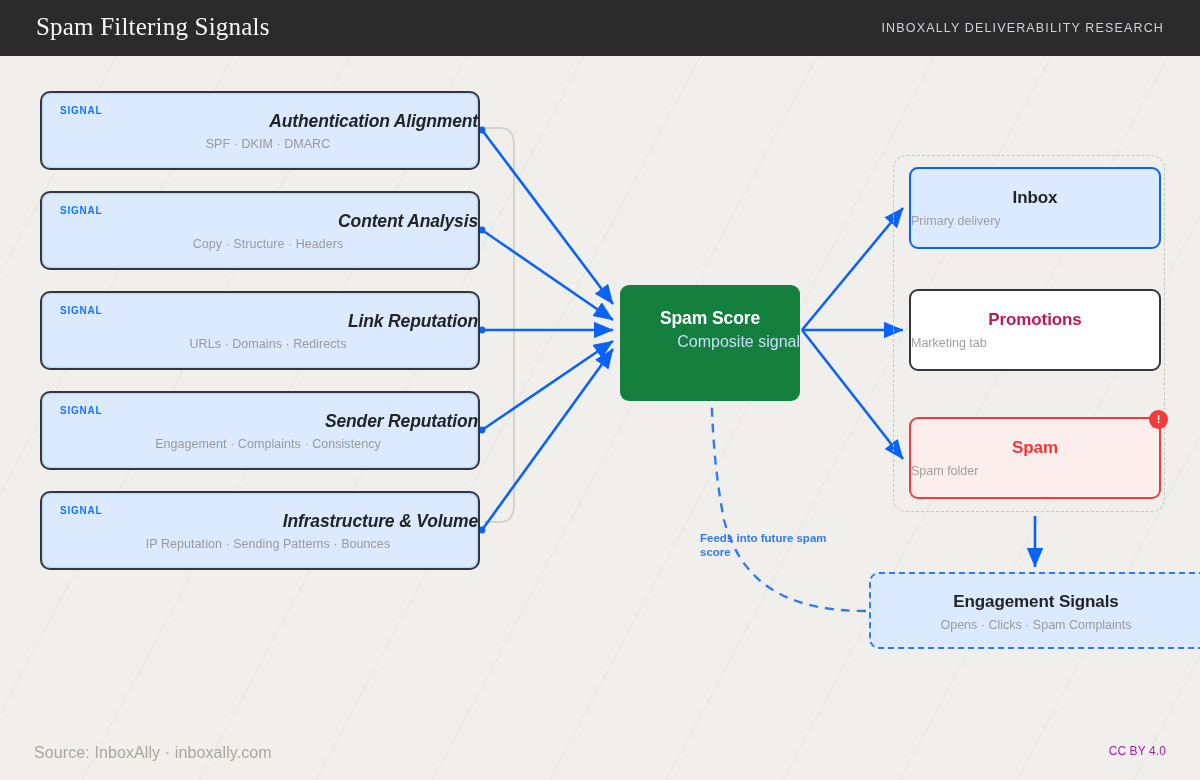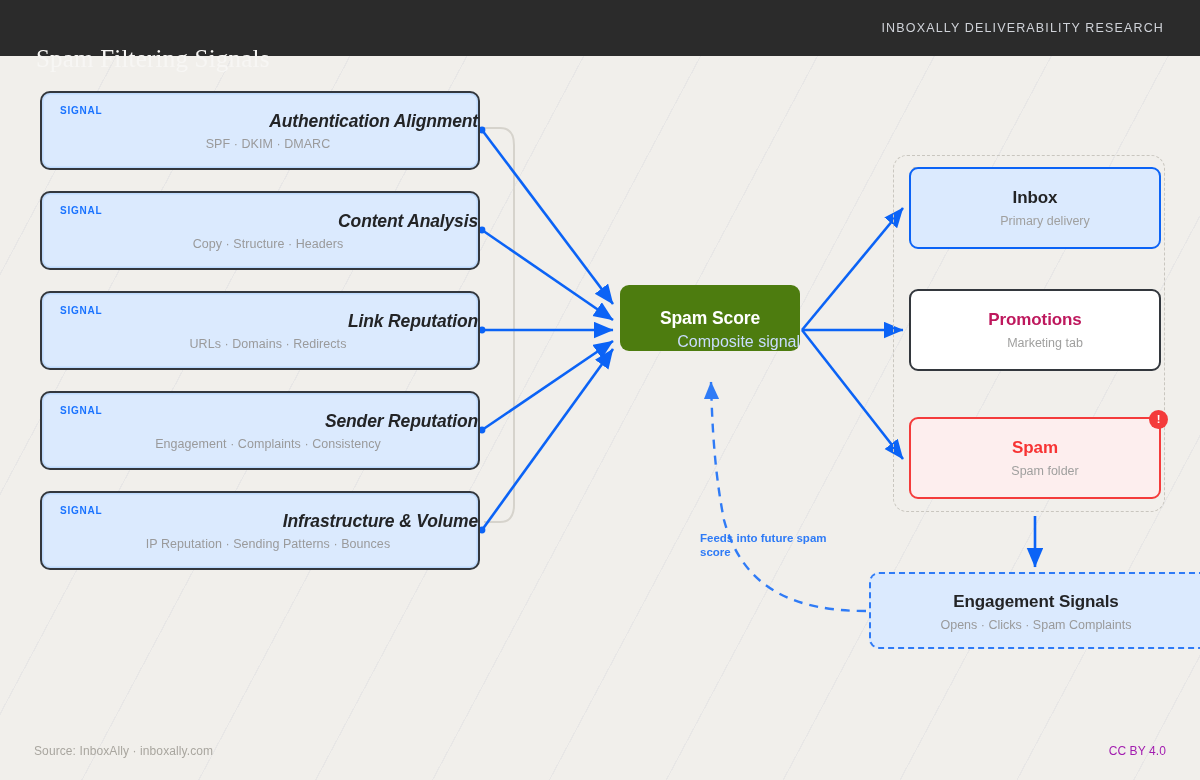--- a/index.html
+++ b/index.html
@@ -42,36 +42,35 @@
     background: #2b2b2b;
   }
   #header-title {
     position: absolute;
     left: 36px; top: 13px;
     font-family: "Liberation Serif", serif;
     font-size: 25px;
     font-weight: 400;
     color: #f7f6f4;
     letter-spacing: 0.2px;
-    margin-top: 32px;
   }
   #header-eyebrow {
     position: absolute;
     right: 36px; top: 21px;
     font-size: 12.5px;
     font-weight: 400;
     letter-spacing: 1.15px;
     color: #cfd2d8;
   }
 
   
   #footer-source {
     position: absolute;
     left: 34px; top: 744px;
-    font-size: 12px;
+    font-size: 16px;
     color: #a9a69f;
     letter-spacing: 0.1px;
   }
   #footer-license {
     position: absolute;
     right: 34px; top: 744px;
     font-size: 12px;
     color: #a21caf;
     letter-spacing: 0.1px;
   }
@@ -111,22 +110,22 @@
     text-align: center;
     font-size: 12.5px;
     color: #9a9a9b;
     letter-spacing: 0.05px;
   }
 
   
   #spam-score {
     position: absolute;
     left: 620px; top: 285px;
-    width: 180px; height: 66px;
-    background: #4d7c0f;
+    width: 180px; height: 116px;
+    background: #15803d;
     border-radius: 9px;
   }
   #spam-score-title {
     position: absolute;
     left: 0; right: 0; top: 23px;
     text-align: center;
     font-size: 17.5px;
     font-weight: bold;
     color: #ffffff;
     letter-spacing: -0.1px;
@@ -167,24 +166,22 @@
     position: absolute;
     left: 0; right: 0; top: 19px;
     text-align: center;
     font-size: 17px;
     font-weight: bold;
     letter-spacing: -0.1px;
   }
   .outcome-sub {
     position: absolute;
     left: 0; right: 0; top: 45px;
-    text-align: center;
     font-size: 12.5px;
     color: #a0a09f;
-    padding-left: 20px;
   }
 
   #outcome-inbox {
     top: 167px;
     background: #dbeafe;
     border: 2.5px solid #0b63f6;
   }
   #outcome-inbox .outcome-title { color: #232426; }
 
   #outcome-promotions {

